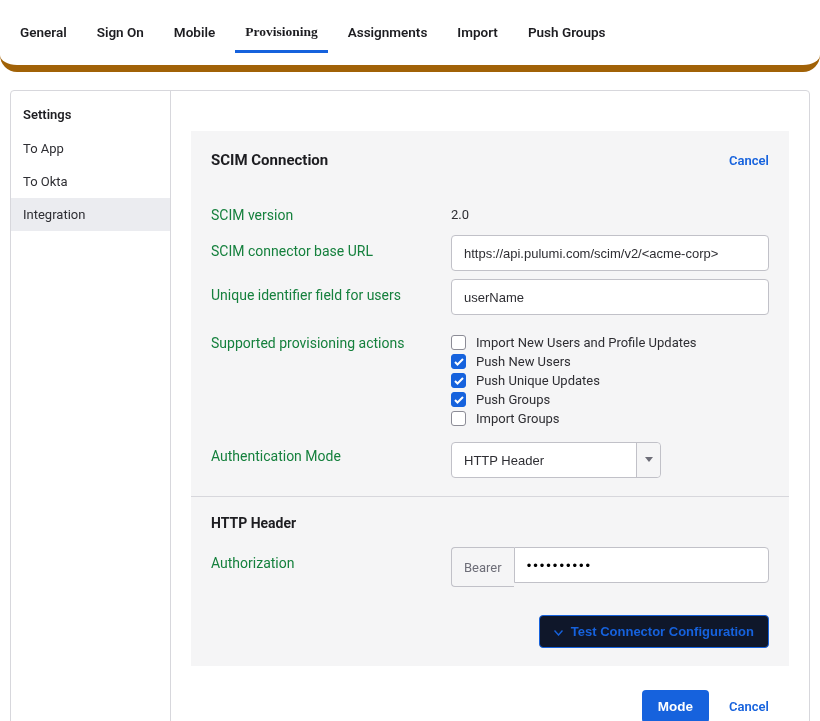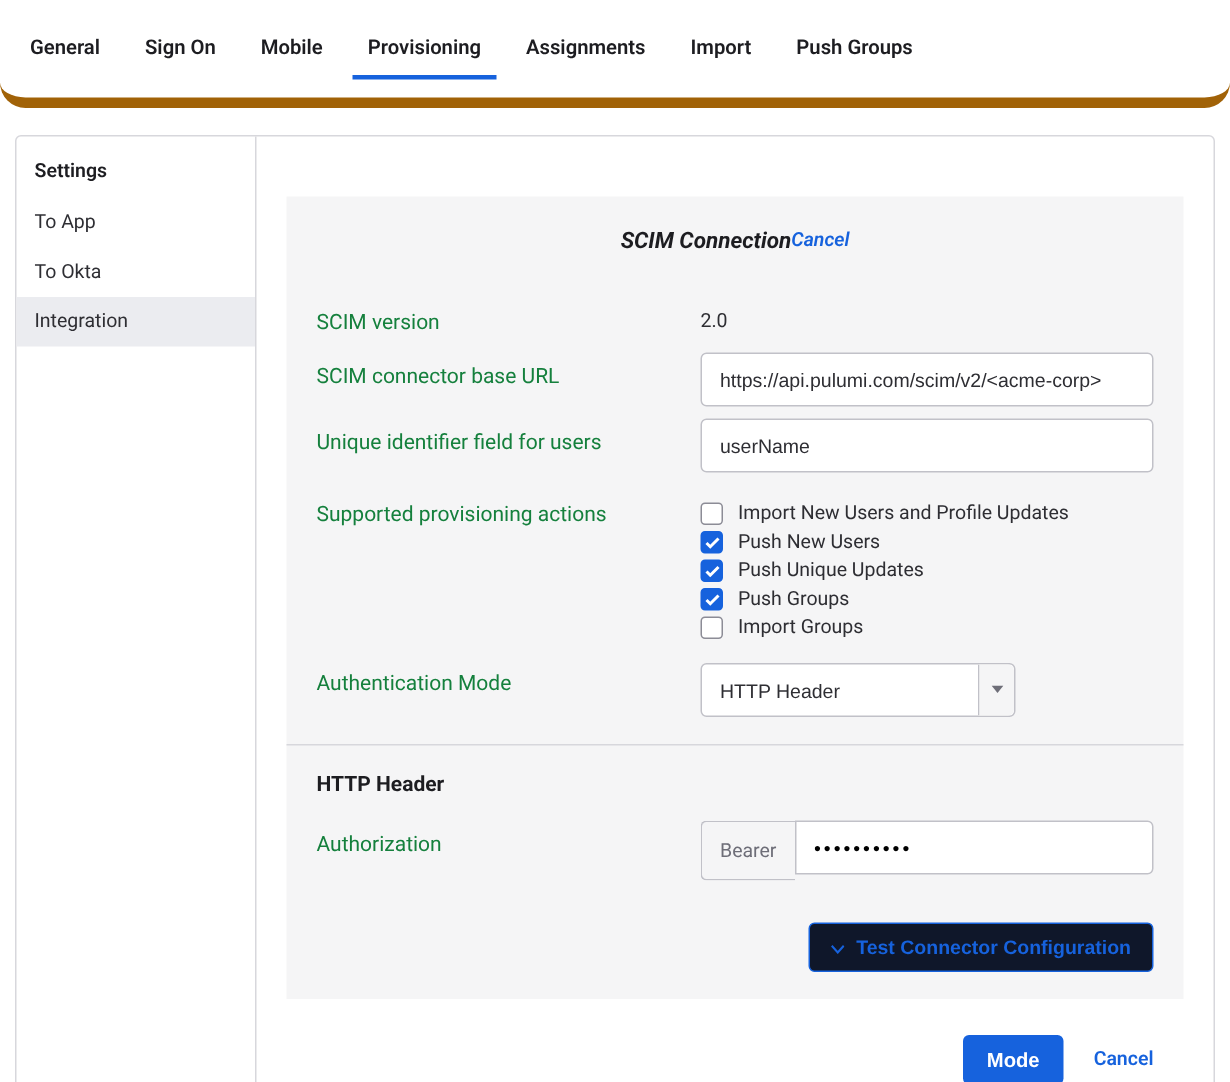--- a/index.html
+++ b/index.html
@@ -18,21 +18,21 @@
       border-radius: 17px;
     }
     .tab {
       padding: 12px 10px 10px;
       font-size: 13.5px;
       font-weight: 600;
       color: #1d1d21;
       cursor: pointer;
       border-bottom: 3px solid transparent;
     }
-    .tab.active { border-bottom-color: #1662dd; }
+    .tab.active { border-bottom-color: #1662dd; font-family: Liberation Serif, serif; }
     .layout {
       display: flex;
       margin: 18px 10px 10px 10px;
       border: 1px solid #d7d7dc;
       border-radius: 4px;
       min-height: 640px;
     }
     .sidebar {
       width: 160px;
       border-right: 1px solid #d7d7dc;
@@ -51,24 +51,23 @@
       color: #2e2e33;
     }
     .sidebar-item.selected { background: #ebecf0; }
     .content { flex: 1; padding: 40px 20px 24px; }
     .panel {
       background: #f5f5f6;
       padding: 20px 0 18px;
     }
     .panel-header {
       display: flex;
-      justify-content: center;
+      justify-content: space-between;
       align-items: center;
       padding: 0 20px 22px;
-      font-style: italic;
     }
     .panel-title {
       font-weight: 700;
       font-size: 15px;
       color: #1d1d21;
     }
     .link {
       color: #1662dd;
       font-weight: 600;
       font-size: 13px;
@@ -79,21 +78,21 @@
       padding: 8px 20px;
       align-items: flex-start;
     }
     .form-row.tall { padding-top:4px; padding-bottom:4px; }
     .form-label {
       width: 240px;
       font-size: 14px;
       color: #15803d;
       padding-top: 8px;
     }
-    .form-value { flex: 1; margin-left: 16px; }
+    .form-value { flex: 1; }
     .text-input, .select-input {
       width: 100%;
       height: 36px;
       border: 1px solid #c1c1c8;
       border-radius: 4px;
       padding: 0 12px;
       font-size: 13px;
       background: #fff;
       color: #2e2e33;
     }

